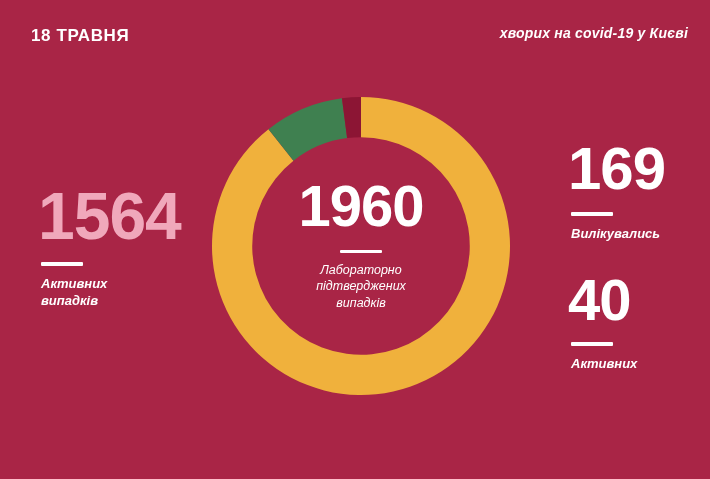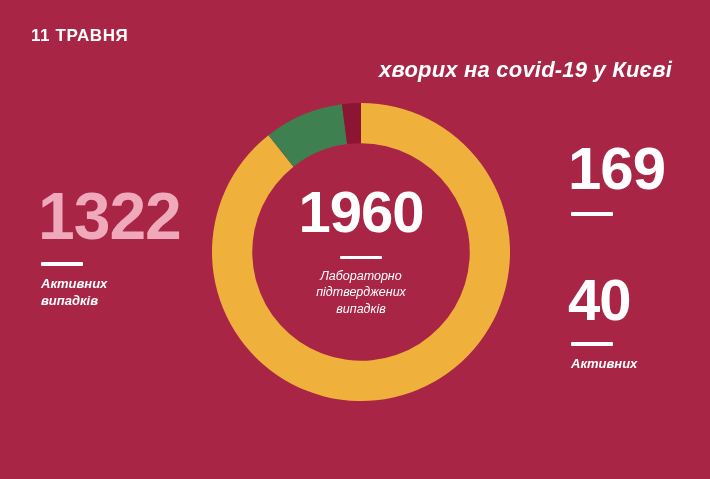--- a/index.html
+++ b/index.html
@@ -13,23 +13,23 @@
   }
   .canvas{position:absolute;inset:0;}
 
   
   .header-date{
     position:absolute;left:31px;top:26px;
     font-size:17px;font-weight:bold;letter-spacing:.6px;
     color:#ffffff;white-space:nowrap;
   }
   .header-title{
-    position:absolute;right:38px;top:25px;
-    font-size:22px;font-weight:bold;font-style:italic;letter-spacing:.2px;
-    color:#ffffff;white-space:nowrap;margin-top:32px;
+    position:absolute;right:22px;top:25px;
+    font-size:14px;font-weight:bold;font-style:italic;letter-spacing:.2px;
+    color:#ffffff;white-space:nowrap;
   }
 
   
   .stat{position:absolute;}
   .stat .value{
     font-size:62px;font-weight:bold;line-height:.96;
     letter-spacing:-1px;white-space:nowrap;
   }
   .stat .rule{
     width:42px;height:4px;background:#ffffff;
@@ -46,21 +46,21 @@
   #stat-active .value{color:#f0a8bb;font-size:66px;}
 
   
   #stat-recovered{left:568px;top:140px;}
   #stat-recovered .value{color:#ffffff;font-size:60px;}
   #stat-deaths{left:568px;top:272px;}
   #stat-deaths .value{color:#ffffff;font-size:58px;}
 
   
   .donut-wrap{
-    position:absolute;left:212px;top:103px;
+    position:absolute;left:212px;top:97px;
     width:298px;height:298px;
   }
   .donut-wrap svg{display:block;width:298px;height:298px;}
 
   
   .center-stat{
     position:absolute;left:0;top:0;width:298px;height:298px;
     display:flex;flex-direction:column;align-items:center;
     justify-content:center;pointer-events:none;
   }
@@ -76,26 +76,26 @@
     font-size:12.5px;font-style:italic;font-weight:normal;
     line-height:1.3;color:#ffffff;text-align:center;
     white-space:pre-line;
   }
 </style>
 </head>
 <body>
 
 <div class="canvas">
 
-  <div class="header-date">11 ТРАВНЯ</div>
+  <div class="header-date">18 ТРАВНЯ</div>
 
   <div class="header-title">хворих на covid-19 у Києві</div>
 
   <div class="stat" id="stat-active">
-    <div class="value">1322</div>
+    <div class="value">1564</div>
     <div class="rule"></div>
     <div class="label">Активних
 випадків</div>
   </div>
 
   <div class="donut-wrap">
     <svg viewBox="0 0 298 298">
       <g id="donut-segments">
           <path d="M 149 0 A 149 149 0 1 1 56.47393828018369 32.20989809653925 L 81.4559749445341 63.74322561047366 A 108.77 108.77 0 1 0 149 40.230000000000004 Z" fill="#f0b13c">
             <title>Активних випадків: 1751</title>
@@ -114,20 +114,21 @@
       <div class="rule"></div>
       <div class="label">Лабораторно
 підтверджених
 випадків</div>
     </div>
   </div>
 
   <div class="stat" id="stat-recovered">
     <div class="value">169</div>
     <div class="rule"></div>
+    <div class="label">Вилікувались</div>
   </div>
 
   <div class="stat" id="stat-deaths">
     <div class="value">40</div>
     <div class="rule"></div>
     <div class="label">Активних</div>
   </div>
 
 </div>
 

